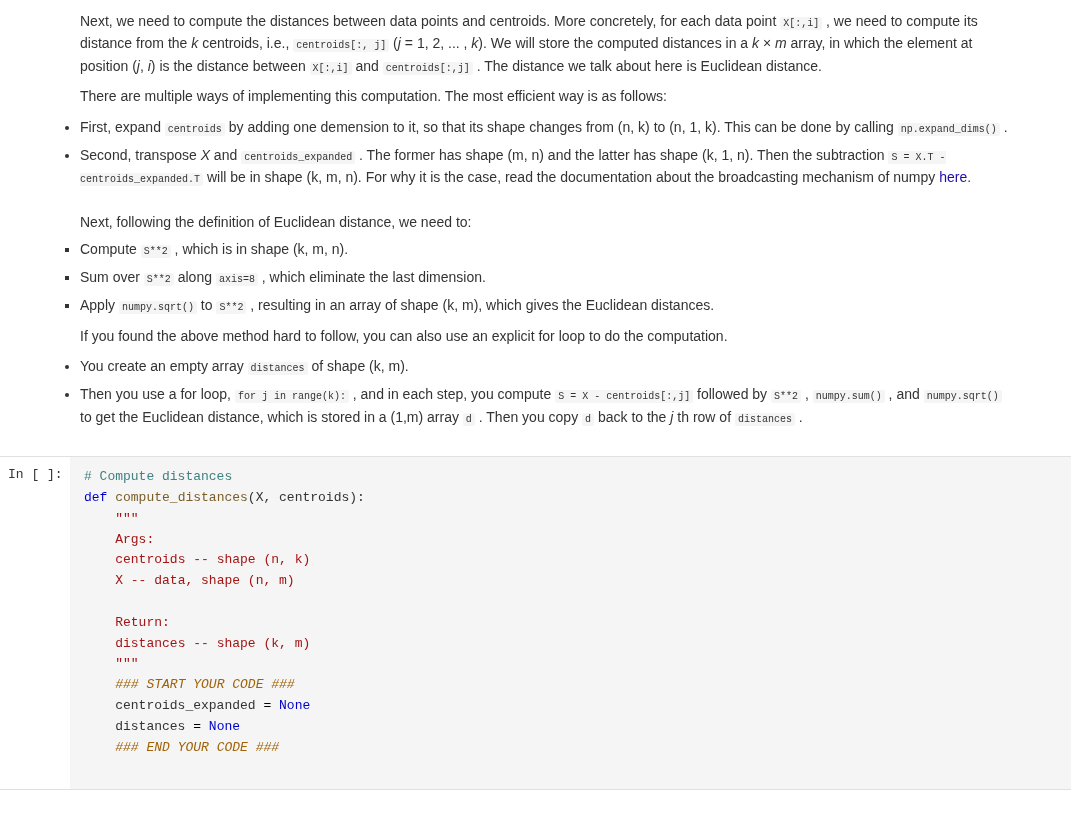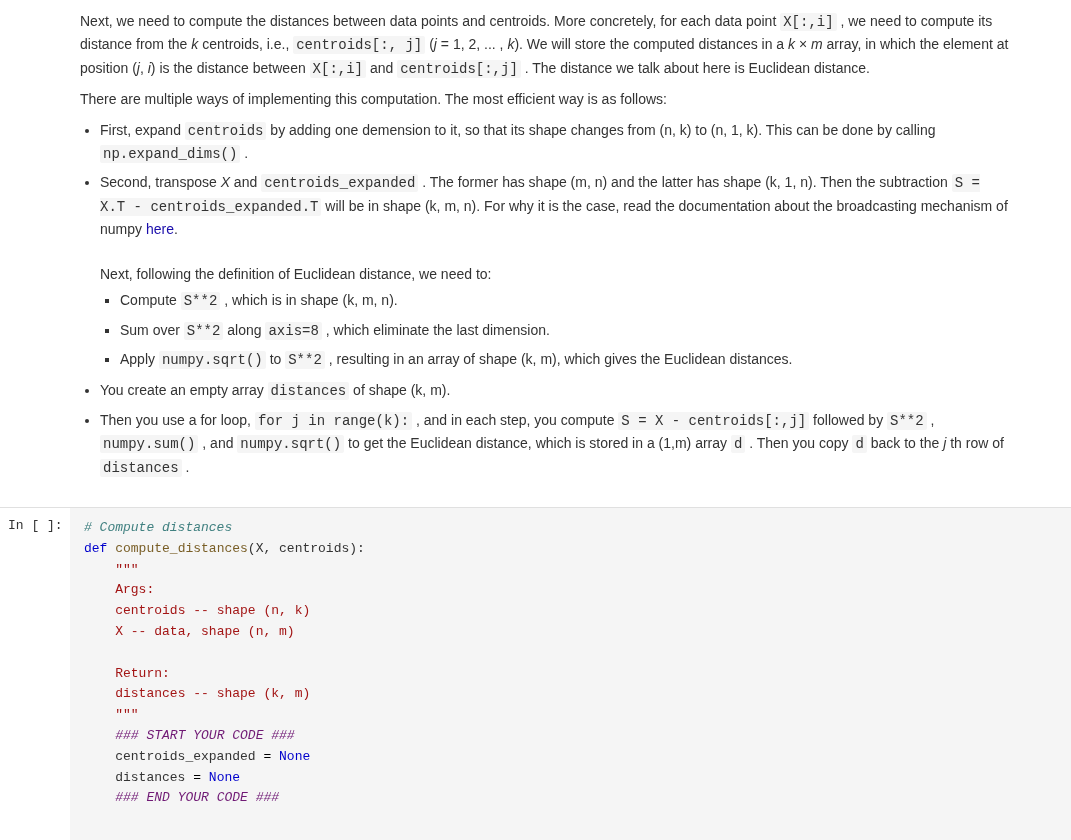--- a/index.html
+++ b/index.html
@@ -16,33 +16,32 @@
     
     .text-cell {
       padding: 10px 60px 10px 80px;
       line-height: 1.6;
       color: #333;
     }
     .text-cell p {
       margin-bottom: 8px;
     }
     .text-cell ul {
-      margin-left: 20px;
       margin-bottom: 8px;
     }
     .text-cell ul li {
       margin-bottom: 6px;
     }
     .text-cell ul ul {
       margin-top: 4px;
       list-style-type: square;
     }
     code.inline {
       font-family: "Courier New", Courier, monospace;
-      font-size: 14px;
+      font-size: 10px;
       background: #f5f5f5;
       padding: 1px 3px;
       border-radius: 2px;
       color: #333;
     }
     a.link {
       color: #1a0dab;
       text-decoration: none;
     }
     
@@ -70,23 +69,23 @@
     .code-area {
       flex: 1;
       background: #f5f5f5;
       padding: 10px 14px;
       font-family: "Courier New", Courier, monospace;
       font-size: 13px;
       line-height: 1.6;
     }
     
     .kw { color: #00c; font-weight: normal; text-align: right; } 
-    .comment-italic { color: #408080; font-style: italic; }
+    .comment-italic { color: #408080; }
     .string-color { color: #a31515; }
-    .hash-marker { color: #701a75; font-style: italic; }
+    .hash-marker { color: #a16207; font-style: italic; }
     
     .cell-separator {
       height: 6px;
       background: #fff;
     }
   </style>
 </head>
 <body>
 
 <div class="notebook-container">
@@ -106,20 +105,23 @@
         Second, transpose <em>X</em> and <code class="inline">centroids_expanded</code> . The former has shape (m, n) and the latter has shape (k, 1, n). Then the subtraction <code class="inline">S = X.T - centroids_expanded.T</code> will be in shape (k, m, n). For why it is the case, read the documentation about the broadcasting mechanism of numpy <a class="link" href="#">here</a>.
         <br><br>
         Next, following the definition of Euclidean distance, we need to:
         <ul>
           <li>Compute <code class="inline">S**2</code> , which is in shape (k, m, n).</li>
           <li>Sum over <code class="inline">S**2</code> along <code class="inline">axis=8</code> , which eliminate the last dimension.</li>
           <li>Apply <code class="inline">numpy.sqrt()</code> to <code class="inline">S**2</code> , resulting in an array of shape (k, m), which gives the Euclidean distances.</li>
         </ul>
       </li>
     </ul>
+    <p>
+      If you found the above method hard to follow, you can also use an explicit for loop to do the computation.
+    </p>
     <ul>
       <li>
         You create an empty array <code class="inline">distances</code> of shape (k, m).
       </li>
       <li>
         Then you use a for loop, <code class="inline">for j in range(k):</code> , and in each step, you compute <code class="inline">S = X - centroids[:,j]</code> followed by <code class="inline">S**2</code> , <code class="inline">numpy.sum()</code> , and <code class="inline">numpy.sqrt()</code> to get the Euclidean distance, which is stored in a (1,m) array <code class="inline">d</code> . Then you copy <code class="inline">d</code> back to the <em>j</em> th row of <code class="inline">distances</code> .
       </li>
     </ul>
   </div>
 

